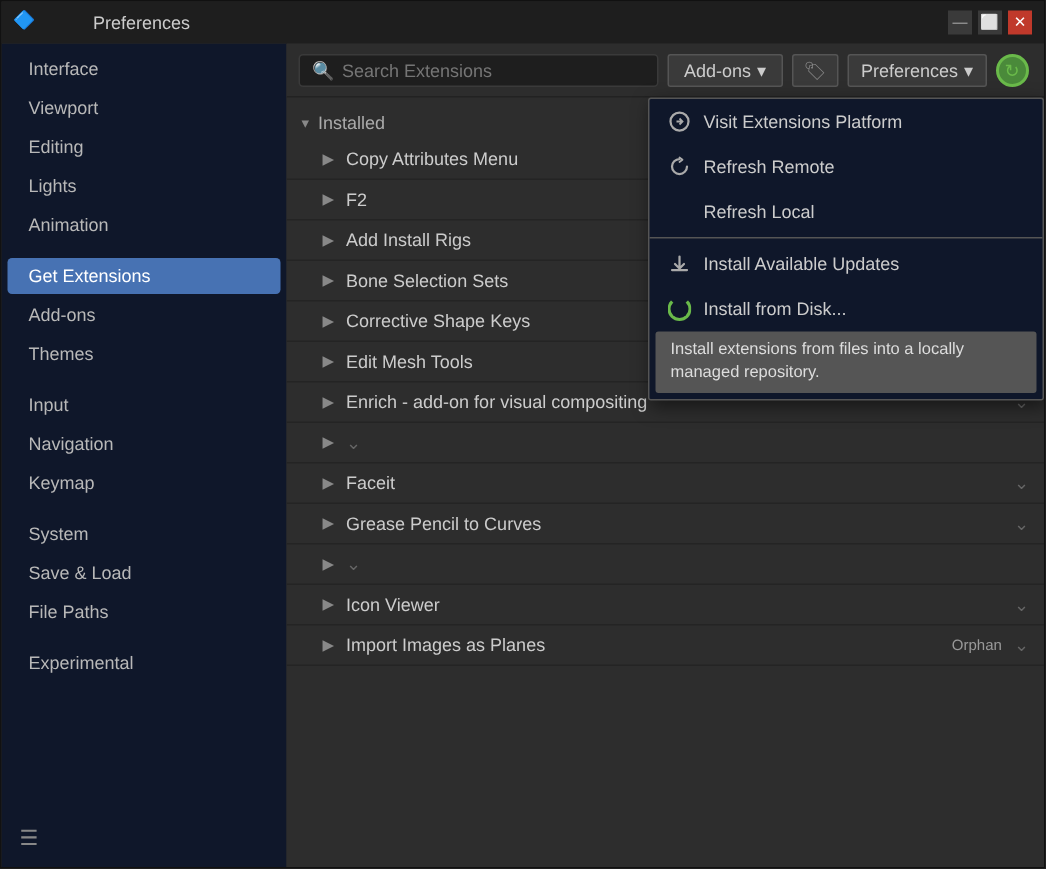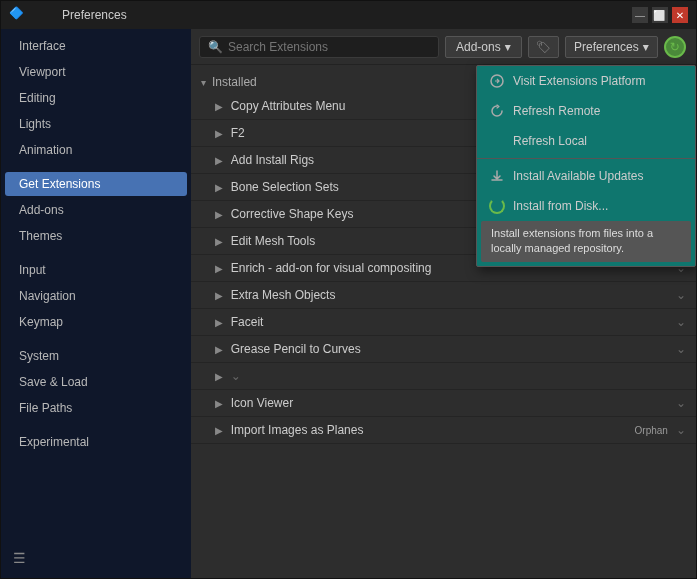--- a/index.html
+++ b/index.html
@@ -256,22 +256,22 @@
       font-size: 10px;
       color: #888;
       margin-right: 8px;
     }
 
     
     .dropdown-menu {
       position: absolute;
       top: 36px;
       right: 0;
-      width: 220px;
-      background: #0f766e;
+      width: 264px;
+      background: #0f172a;
       border: 1px solid #555;
       box-shadow: 2px 4px 12px rgba(0,0,0,0.5);
       z-index: 100;
       border-radius: 2px;
     }
 
     .dropdown-item {
       display: flex;
       align-items: center;
       padding: 7px 12px;
@@ -435,21 +435,20 @@
           <span class="ext-name">Edit Mesh Tools</span>
           <span class="ext-chevron">⌄</span>
         </div>
         <div class="ext-item">
           <span class="ext-arrow">▶</span>
           <span class="ext-name">Enrich - add-on for visual compositing</span>
           <span class="ext-chevron">⌄</span>
         </div>
         <div class="ext-item">
           <span class="ext-arrow">▶</span>
-          <span class="ext-name">Extra Mesh Objects</span>
           <span class="ext-chevron">⌄</span>
         </div>
         <div class="ext-item">
           <span class="ext-arrow">▶</span>
           <span class="ext-name">Faceit</span>
           <span class="ext-chevron">⌄</span>
         </div>
         <div class="ext-item">
           <span class="ext-arrow">▶</span>
           <span class="ext-name">Grease Pencil to Curves</span>

